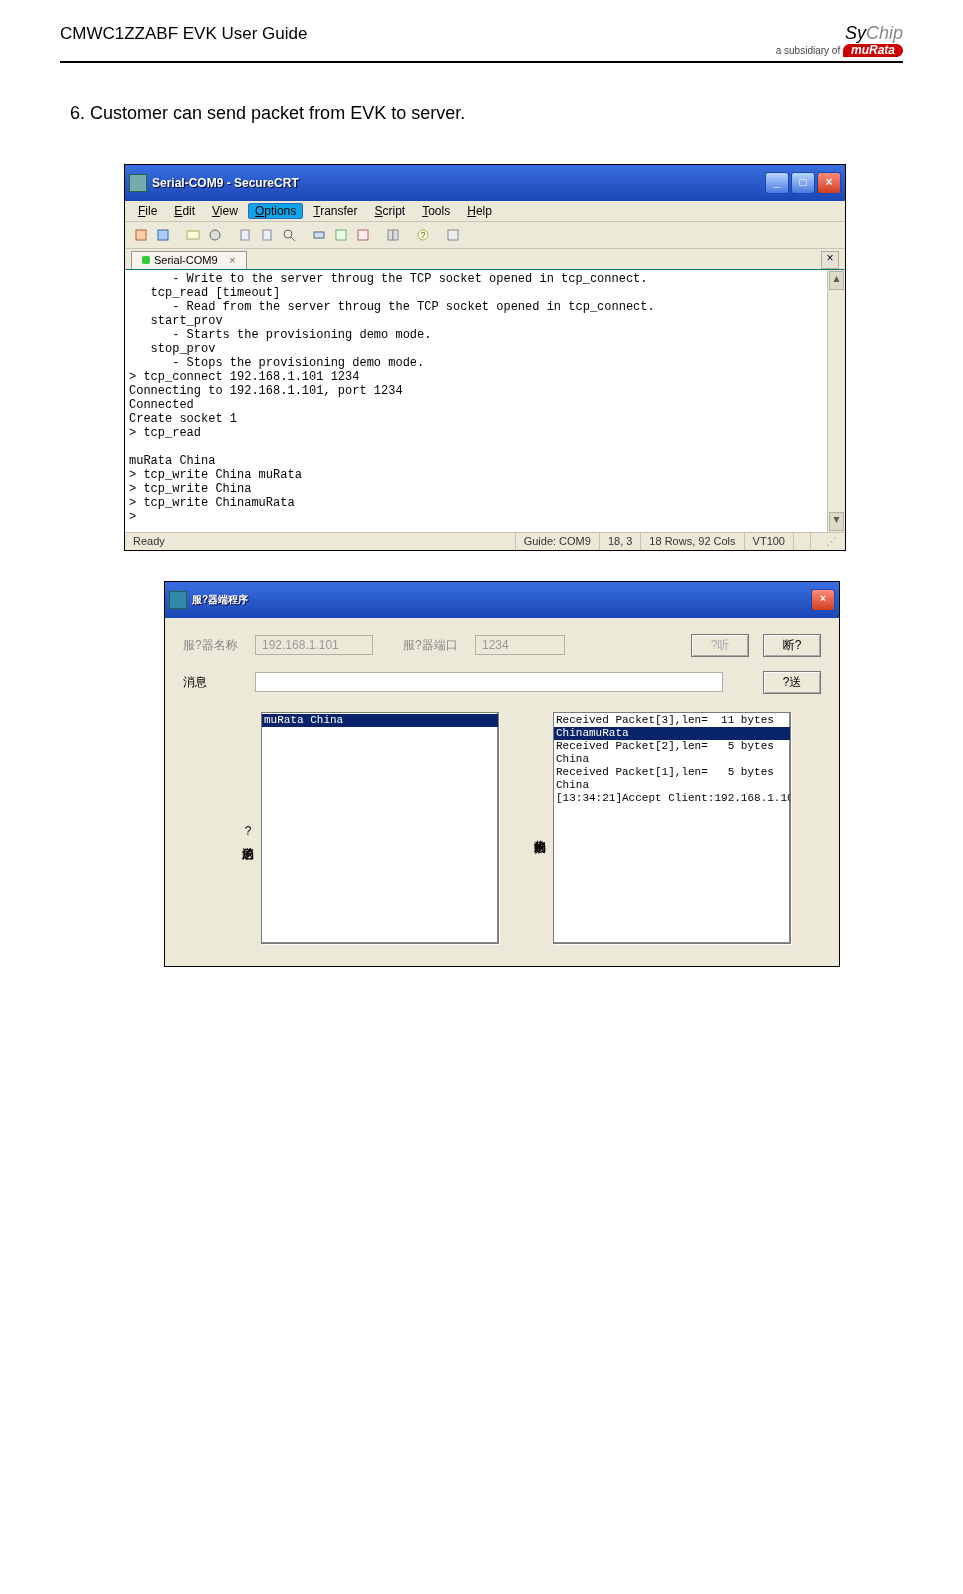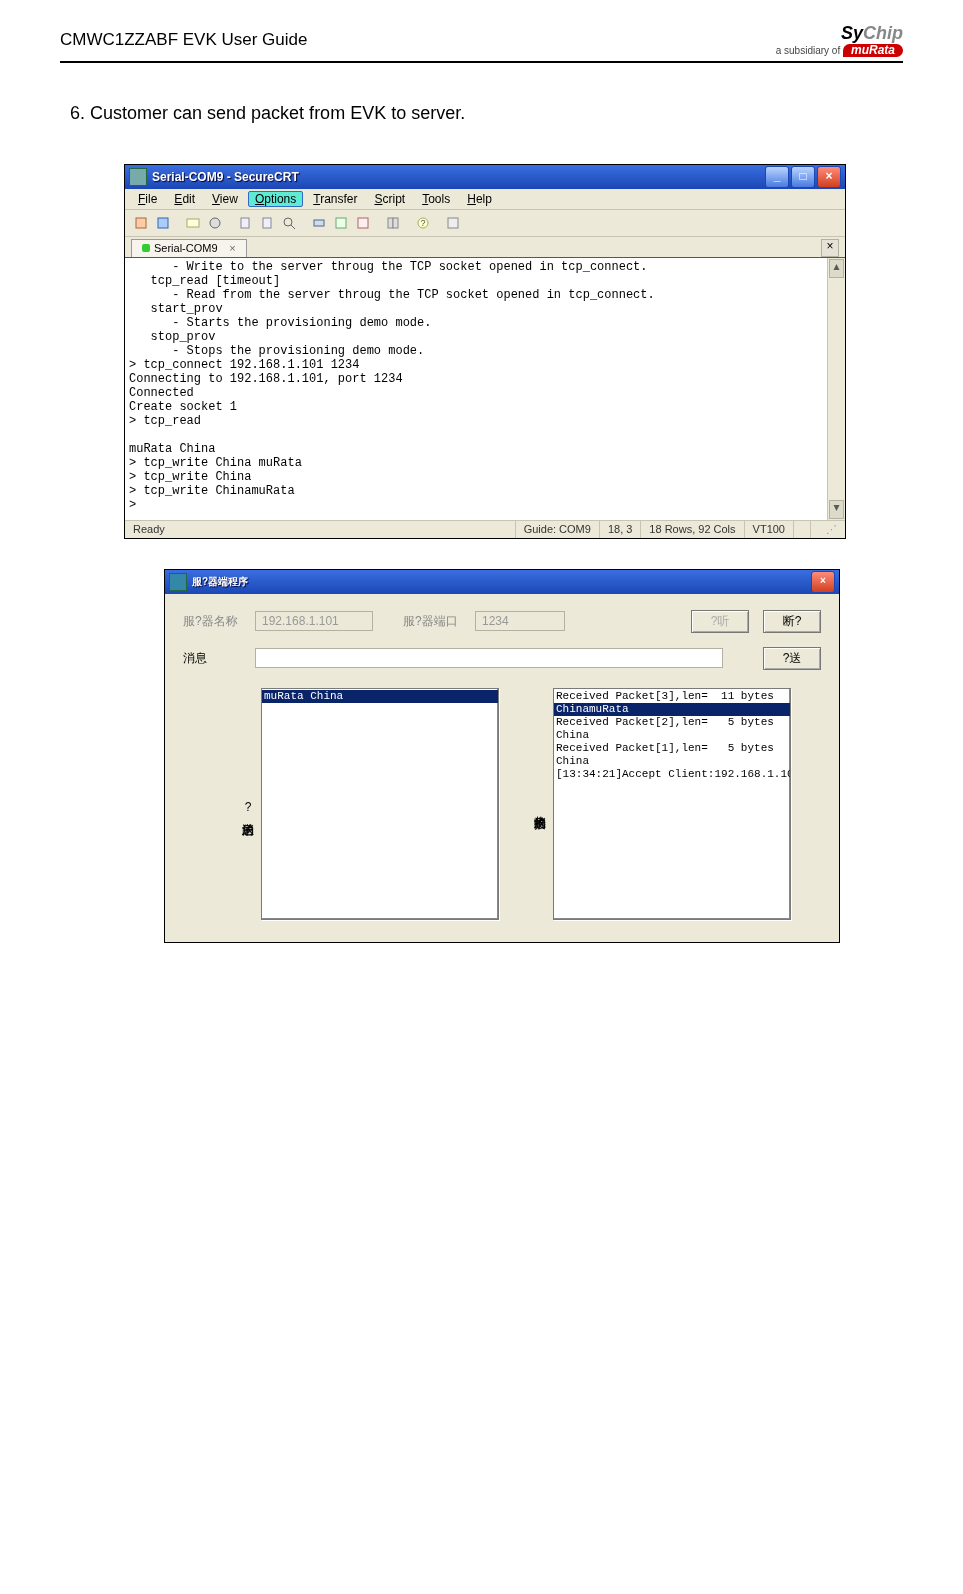--- a/index.html
+++ b/index.html
@@ -1,36 +1,36 @@
 <!DOCTYPE html>
 <html><head>
 <meta charset="utf-8">
 <style>
   html,body{margin:0;padding:0;background:#fff;font-family:Arial,Helvetica,sans-serif;font-size:14px;color:#000}
   .page{width:963px;height:1594px;margin:0 auto;position:relative;box-sizing:border-box;padding:24px 60px 0 60px}
-  .doc-header{display:flex;justify-content:space-between;align-items:center;border-bottom:2px solid #000;padding-bottom:4px;margin-bottom:40px}
+  .doc-header{display:flex;justify-content:space-between;align-items:flex-start;border-bottom:2px solid #000;padding-bottom:4px;margin-bottom:40px}
   .doc-title{font-size:17px}
   .logo-box{text-align:right;font-size:10px;line-height:1.1}
-  .logo-top{font-size:18px;font-weight:bold;font-style:italic}
+  .logo-top{font-size:18px;font-weight:normal;font-style:italic}
   .logo-top .s{color:#000}
   .logo-top .c{color:#888}
   .logo-sub{color:#444}
   .logo-murata{display:inline-block;background:#c00;color:#fff;border-radius:10px 10px 10px 0;padding:0 8px;font-size:12px;font-weight:bold;font-style:italic}
   .step-line{font-size:18px;margin:4px 0 40px 10px}
   .fig{margin:0 0 30px 64px}
 
   .win{width:720px;border:1px solid #000;font-family:Tahoma,Arial,sans-serif;font-size:12px;background:#ece9d8}
-  .titlebar{height:24px;background:linear-gradient(#3a6ee0,#1b47b5);color:#fff;display:flex;align-items:center;padding:0 4px;font-weight:bold}
+  .titlebar{height:36px;background:linear-gradient(#3a6ee0,#1b47b5);color:#fff;display:flex;align-items:center;padding:0 4px;font-weight:bold}
   .titlebar .tb-icon{width:16px;height:16px;background:#7aa;border:1px solid #264;margin-right:5px}
   .titlebar .tb-text{flex:1;text-shadow:1px 1px 1px #003}
   .tb-btn{width:22px;height:20px;margin-left:2px;border:1px solid #1b47b5;border-radius:3px;background:linear-gradient(#b9d4ff,#4a7ae0);color:#fff;text-align:center;line-height:18px;font-family:Arial;font-weight:bold}
   .tb-btn.close{background:linear-gradient(#ff8b7a,#d04020)}
   .menubar{background:#ece9d8;padding:2px 6px;display:flex;gap:3px;border-bottom:1px solid #c8c4b4}
   .menubar span{padding:1px 7px}
-  .menubar span.hot{background:#5eead4;border:1px solid #316ac5;border-radius:2px;padding:0 6px}
+  .menubar span.hot{background:#0ea5e9;border:1px solid #316ac5;border-radius:2px;padding:0 6px}
   .menubar u{text-decoration:underline}
   .toolbar{background:#ece9d8;padding:3px 6px;display:flex;align-items:center;gap:2px;border-bottom:1px solid #c8c4b4}
   .tbi{width:18px;height:18px;border:1px solid transparent;display:flex;align-items:center;justify-content:center}
   .tbi.sep{width:6px;border:0}
   .tbi svg{width:14px;height:14px}
   .tab-strip{background:#ece9d8;padding:2px 6px 0 6px;display:flex;border-bottom:1px solid #0f766e}
   .tab{background:#f6f4ec;border:1px solid #999;border-bottom:0;padding:1px 10px;display:flex;align-items:center;gap:4px;font-size:11px}
   .tab .dot{width:8px;height:8px;background:#3c3;border-radius:2px}
   .tab .x{width:14px;text-align:right;opacity:.6}
   .tab-strip .tab-close{margin-left:auto;width:16px;height:16px;background:#e6e3d6;border:1px solid #b5b1a1;text-align:center;line-height:12px}

